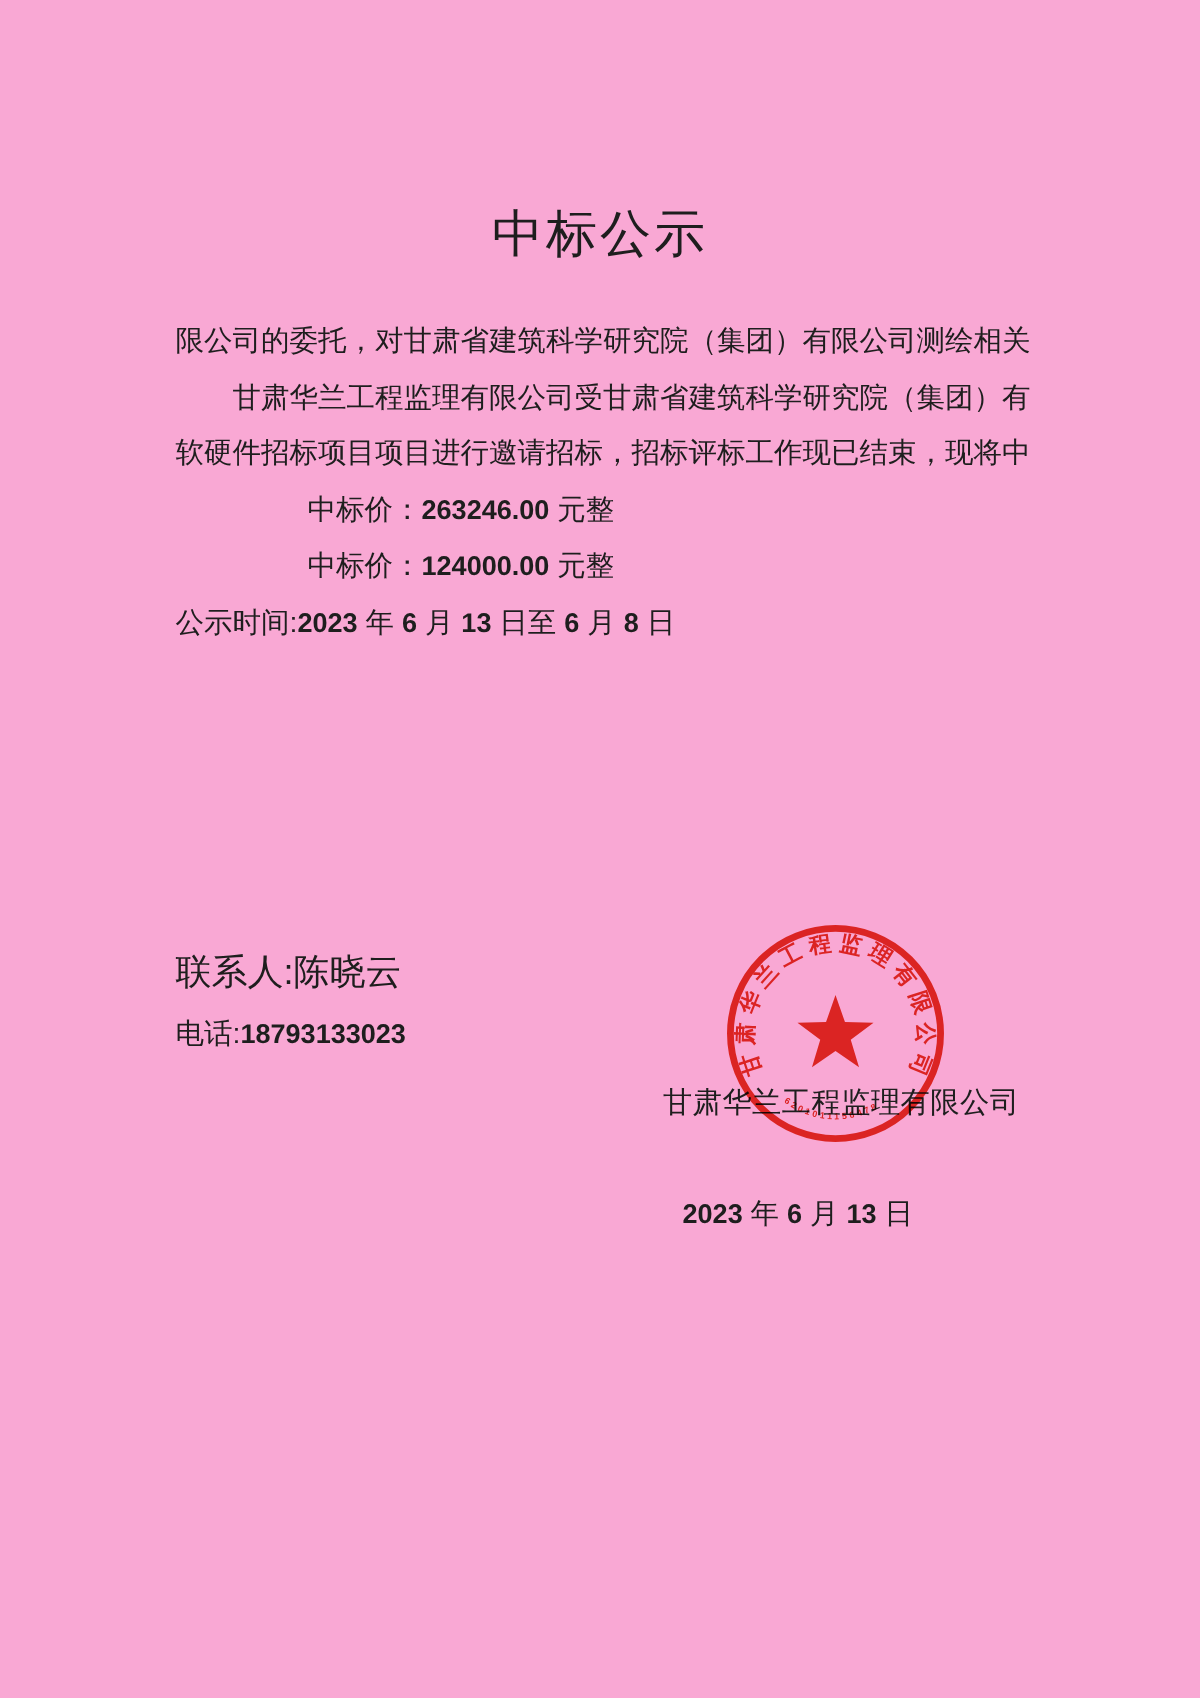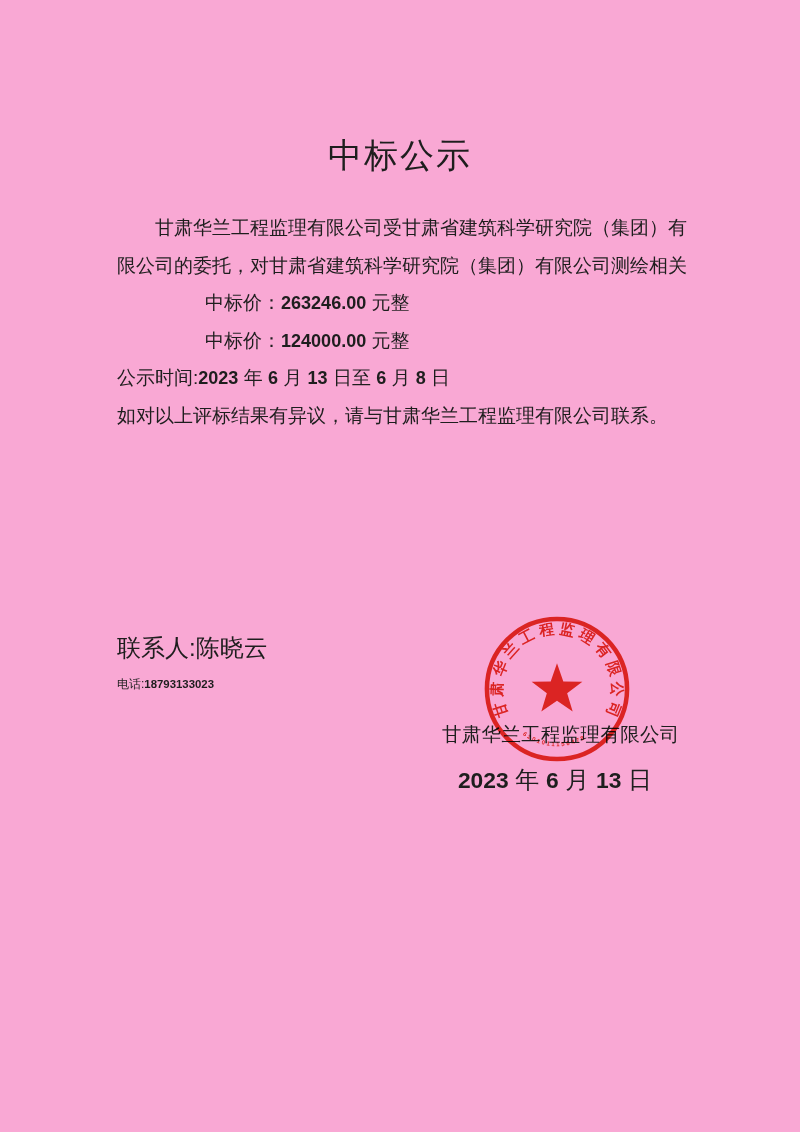--- a/index.html
+++ b/index.html
@@ -35,23 +35,23 @@
     font-size: 19px;
   }
   .body-block .line {
     height: 37.5px;
     line-height: 37.5px;
     white-space: nowrap;
   }
   .ind1 { padding-left: 38px; }
   .ind2 { padding-left: 88px; }
   .contact-person { position: absolute; left: 117px; top: 632px; font-size: 24px; }
-  .contact-phone  { position: absolute; left: 117px; top: 676px; font-size: 12px; }
+  .contact-phone  { position: absolute; left: 117px; top: 676px; font-size: 19px; }
   .sig-company    { position: absolute; left: 442px; top: 721px; font-size: 19.5px; letter-spacing: 0.3px; white-space: nowrap; }
-  .sig-date       { position: absolute; left: 455px; top: 764px; width: 200px; text-align: center; font-size: 24px; white-space: nowrap; }
+  .sig-date       { position: absolute; left: 455px; top: 796px; width: 200px; font-size: 19px; white-space: nowrap; }
   .num { font-family: "Liberation Sans", "DejaVu Sans", sans-serif; font-weight: bold; font-size: 0.95em; }
   .seal {
     position: absolute;
     left: 483px;
     top: 615px;
     width: 148px;
     height: 148px;
     mix-blend-mode: multiply;
     opacity: 0.95;
     pointer-events: none;
@@ -70,28 +70,28 @@
   }
 </style>
 </head>
 <body>
 
 <div class="page cn">
 
   <h1 class="doc-title">中标公示</h1>
 
   <div class="body-block">
+    <div class="line">限公司的委托，对甘肃省建筑科学研究院（集团）有限公司测绘相关</div>
     <div class="line ind1">甘肃华兰工程监理有限公司受甘肃省建筑科学研究院（集团）有</div>
-    <div class="line">限公司的委托，对甘肃省建筑科学研究院（集团）有限公司测绘相关</div>
+    <div class="line">软硬件招标项目项目进行邀请招标，招标评标工作现已结束，现将中</div>
 
     <div class="line ind2">中标价：<span class="num">263246.00</span> 元整</div>
     <div class="line ind2">中标价：<span class="num">124000.00</span> 元整</div>
 
     <div class="line">公示时间:<span class="num">2023</span> 年 <span class="num">6</span> 月 <span class="num">13</span> 日至 <span class="num">6</span> 月 <span class="num">8</span> 日</div>
-    <div class="line">如对以上评标结果有异议，请与甘肃华兰工程监理有限公司联系。</div>
   </div>
 
   <div class="contact-person">联系人:陈晓云</div>
   <div class="contact-phone">电话:<span class="num">18793133023</span></div>
 
   <div class="sig-company">甘肃华兰工程监理有限公司</div>
   <div class="sig-date"><span class="num">2023</span> 年 <span class="num">6</span> 月 <span class="num">13</span> 日</div>
 
   <div class="seal">
     <svg width="148" height="148" viewBox="0 0 150 150" xmlns="http://www.w3.org/2000/svg" xmlns:xlink="http://www.w3.org/1999/xlink">

